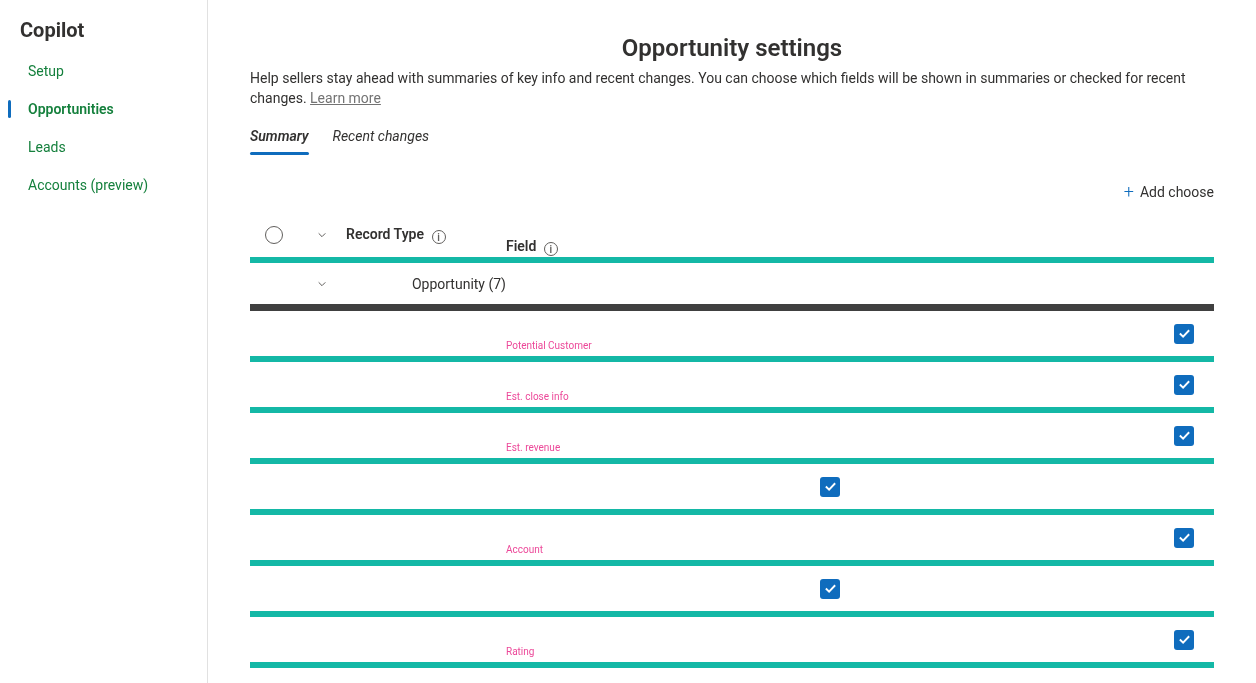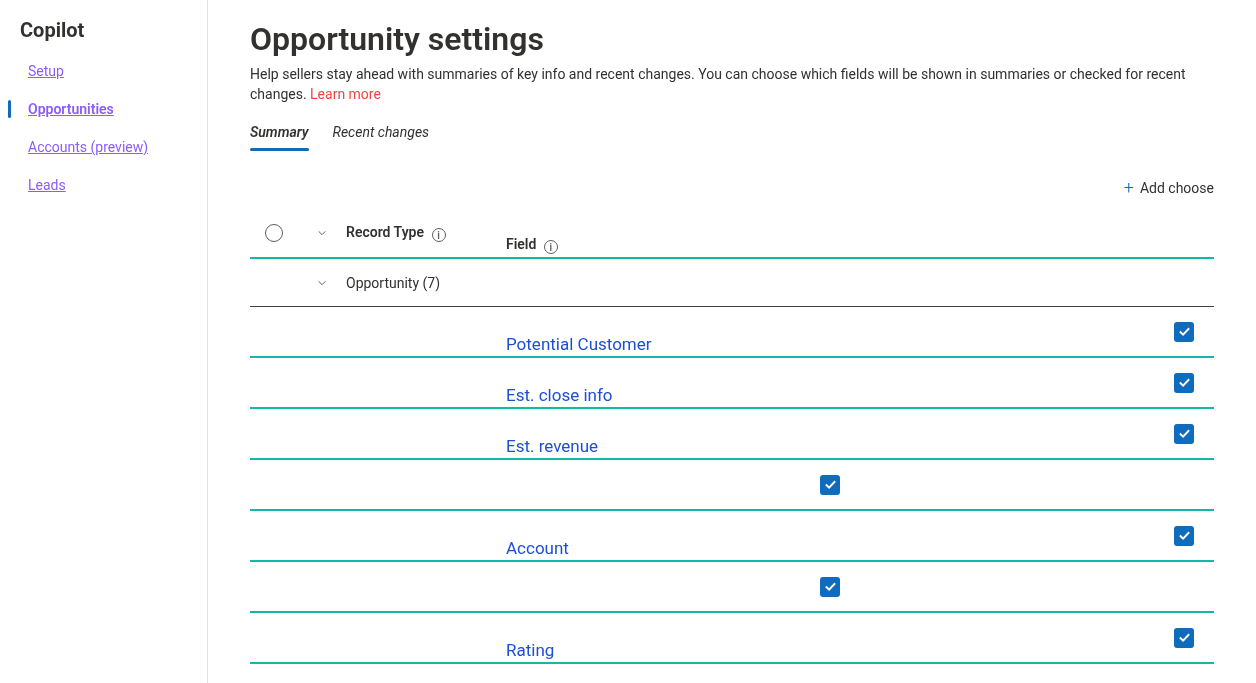--- a/index.html
+++ b/index.html
@@ -17,56 +17,57 @@
     padding-top: 18px;
   }
   .sidebar-title {
     font-size: 20px;
     font-weight: 700;
     padding: 0 20px 10px 20px;
   }
   .sidebar-item {
     padding: 11px 20px 11px 28px;
     font-size: 14px;
-    color: #8b5cf6;
+    color: #15803d;
     cursor: pointer;
     position: relative;
-    text-decoration: underline;
   }
   .sidebar-item.active {
     font-weight: 600;
   }
   .sidebar-item.active::before {
     content: "";
     position: absolute;
     left: 8px;
     top: 10px;
     bottom: 10px;
     width: 3px;
     background: #0f6cbd;
     border-radius: 2px;
   }
   .main {
     flex: 1;
     padding: 18px 42px 0 42px;
     max-width: 1048px;
   }
   .page-title {
-    font-size: 32px;
+    font-size: 24px;
     font-weight: 600;
-    margin: 2px 0 6px 0;
+    margin: 16px 0 6px 0;
+    text-align: center;
   }
   .page-desc {
     font-size: 14px;
     color: #323130;
     margin: 0 0 4px 0;
     line-height: 20px;
   }
   .learn-more {
-    color: #ef4444;
+    color: #737373;
+    text-decoration: underline;
     cursor: pointer;
   }
   .tabs {
     display: flex;
     gap: 24px;
     margin-top: 12px;
     border-bottom: 1px solid transparent;
     font-style: italic;
   }
   .tab {
@@ -101,34 +102,35 @@
     color: #323130;
     cursor: pointer;
   }
   .plus-icon { color: #0f6cbd; font-size: 18px; line-height: 1; font-weight: 300; }
   .table { width: 100%; }
   .thead-row, .group-row, .field-row {
     display: grid;
     grid-template-columns: 48px 48px 160px 1fr 60px;
     align-items: center;
     min-height: 44px;
-    border-bottom: 2px solid #14b8a6;
+    border-bottom: 6px solid #14b8a6;
   }
   .thead-row {
     font-weight: 600;
     min-height: 50px;
   }
   .group-row {
-    border-bottom: 1px solid #404040;
+    border-bottom: 7px solid #404040;
     min-height: 48px;
+    text-align: right;
   }
   .field-row {
     min-height: 51px;
-    font-size: 17px;
-    color: #1d4ed8;
+    font-size: 10px;
+    color: #ec4899;
   }
   .col-select { display:flex; justify-content:center; }
   .col-expand { display:flex; justify-content:center; color:#605e5c; }
   .radio {
     width: 18px; height: 18px; border: 1px solid #605e5c; border-radius: 50%;
     display: inline-block;
     cursor: pointer;
   }
   .chev {
     width: 10px; height: 10px; display:inline-block;
@@ -161,24 +163,24 @@
 <div class="app">
   <nav class="sidebar">
     <div class="sidebar-title">Copilot</div>
     <div class="sidebar-item">
       <span>Setup</span>
     </div>
     <div class="sidebar-item active">
       <span>Opportunities</span>
     </div>
     <div class="sidebar-item">
+      <span>Leads</span>
+    </div>
+    <div class="sidebar-item">
       <span>Accounts (preview)</span>
-    </div>
-    <div class="sidebar-item">
-      <span>Leads</span>
     </div>
   </nav>
 
   <main class="main">
     <h1 class="page-title">Opportunity settings</h1>
     <p class="page-desc">
       <span>Help sellers stay ahead with summaries of key info and recent changes. You can choose which fields will be shown in summaries or checked for recent changes. </span><a class="learn-more">Learn more</a>
     </p>
 
     <div class="tabs">

